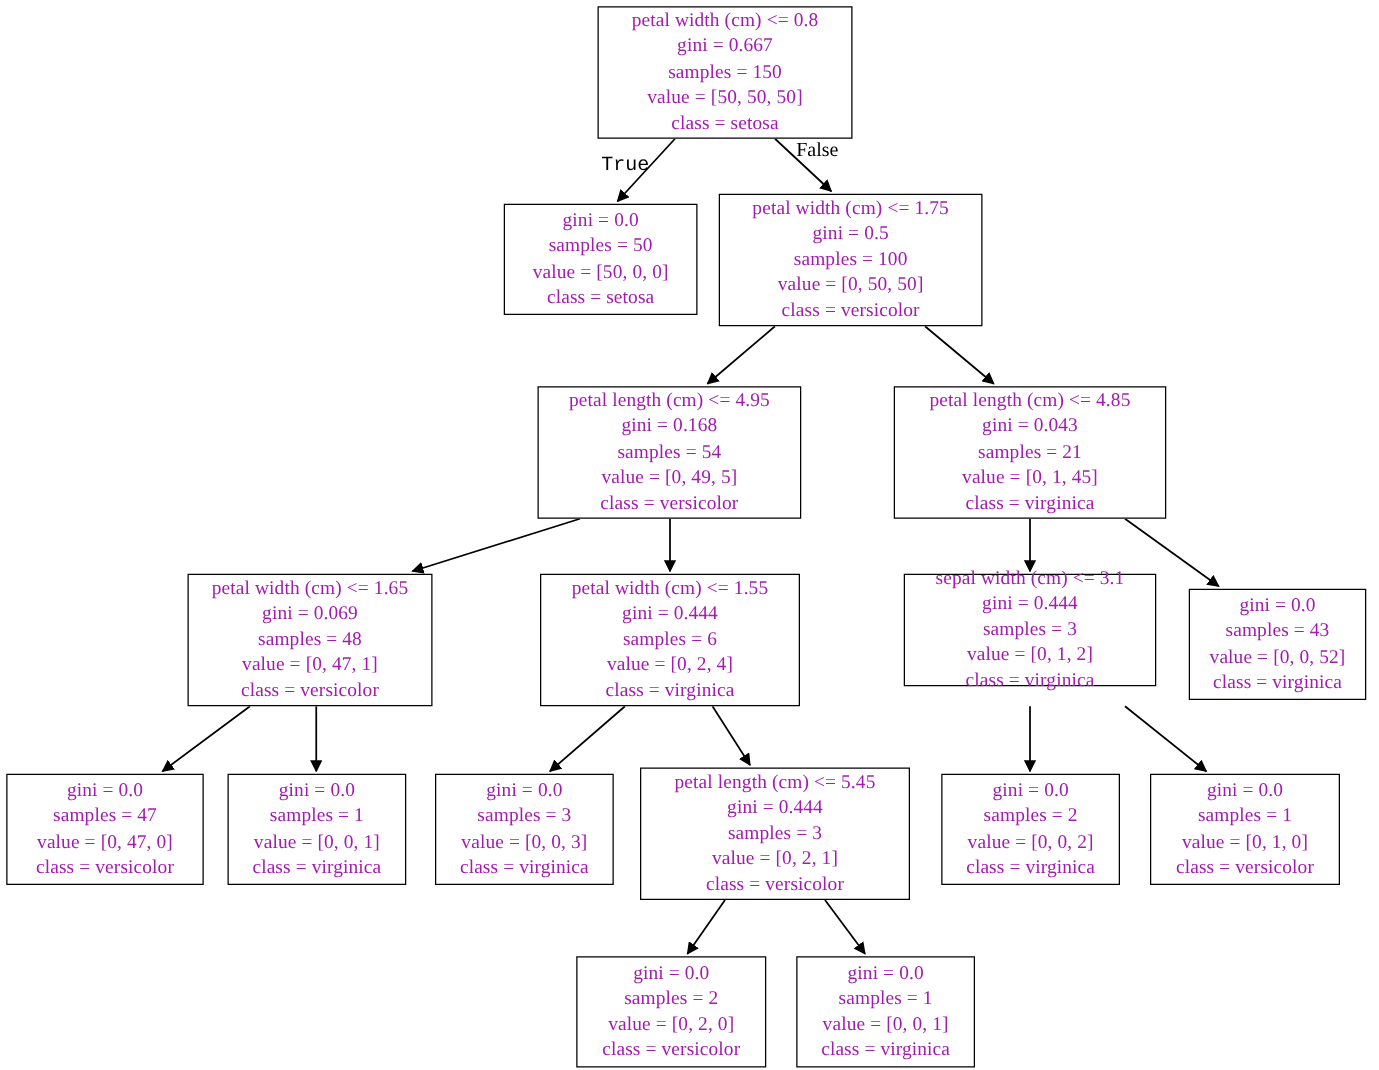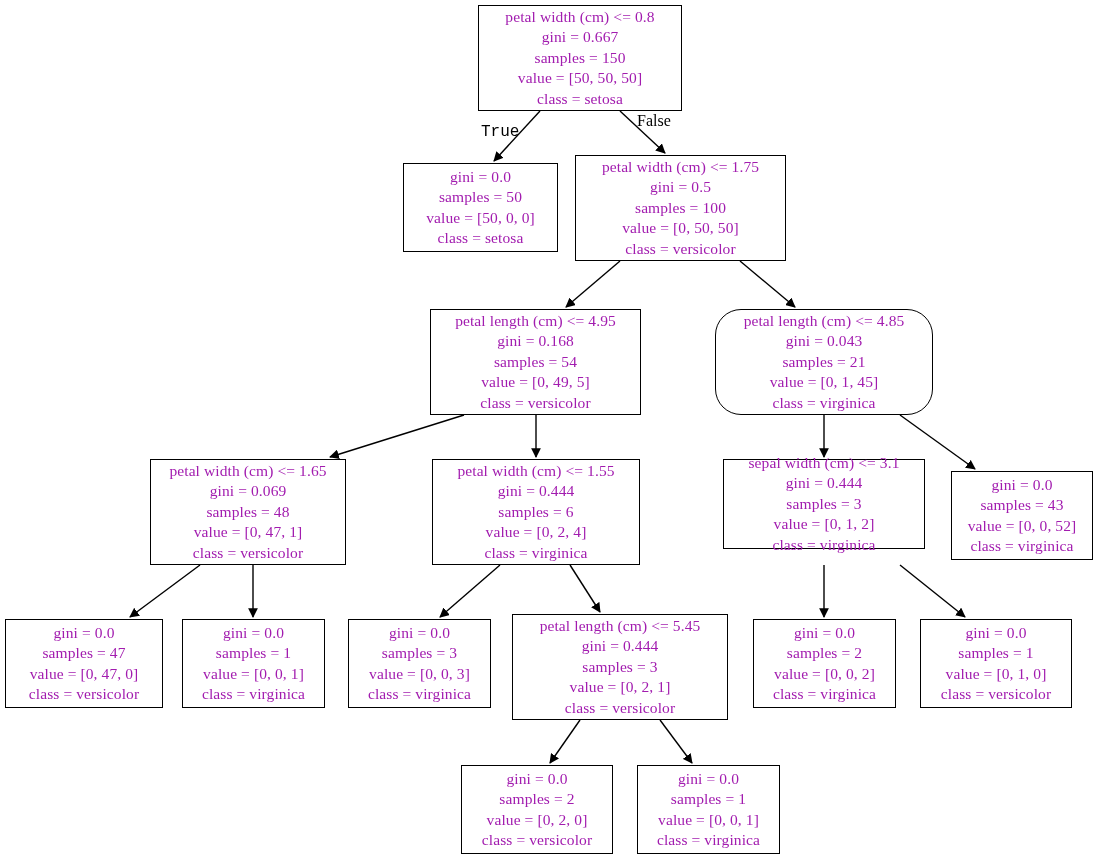--- a/index.html
+++ b/index.html
@@ -100,21 +100,21 @@
         <span class="ln">value = [0, 50, 50]</span>
         <span class="ln">class = versicolor</span>
       </div>
       <div class="node" style="left: 430px; top: 309px; width: 211px; height: 106px;">
         <span class="ln">petal length (cm) &lt;= 4.95</span>
         <span class="ln">gini = 0.168</span>
         <span class="ln">samples = 54</span>
         <span class="ln">value = [0, 49, 5]</span>
         <span class="ln">class = versicolor</span>
       </div>
-      <div class="node" style="left: 715px; top: 309px; width: 218px; height: 106px; border-radius: 26px;">
+      <div class="node" style="left: 715px; top: 309px; width: 218px; height: 106px;">
         <span class="ln">petal length (cm) &lt;= 4.85</span>
         <span class="ln">gini = 0.043</span>
         <span class="ln">samples = 21</span>
         <span class="ln">value = [0, 1, 45]</span>
         <span class="ln">class = virginica</span>
       </div>
       <div class="node" style="left: 150px; top: 459px; width: 196px; height: 106px;">
         <span class="ln">petal width (cm) &lt;= 1.65</span>
         <span class="ln">gini = 0.069</span>
         <span class="ln">samples = 48</span>

